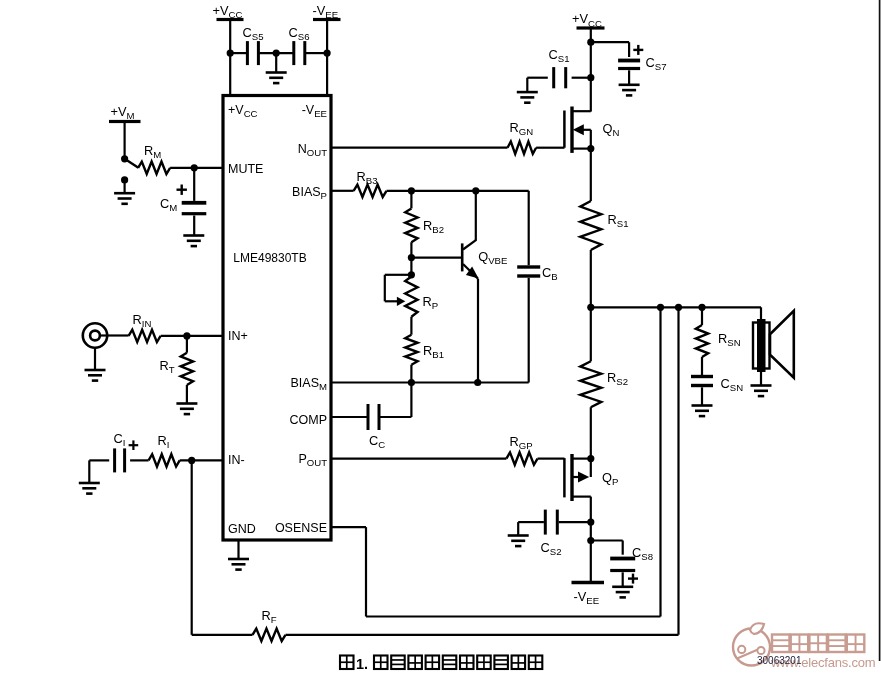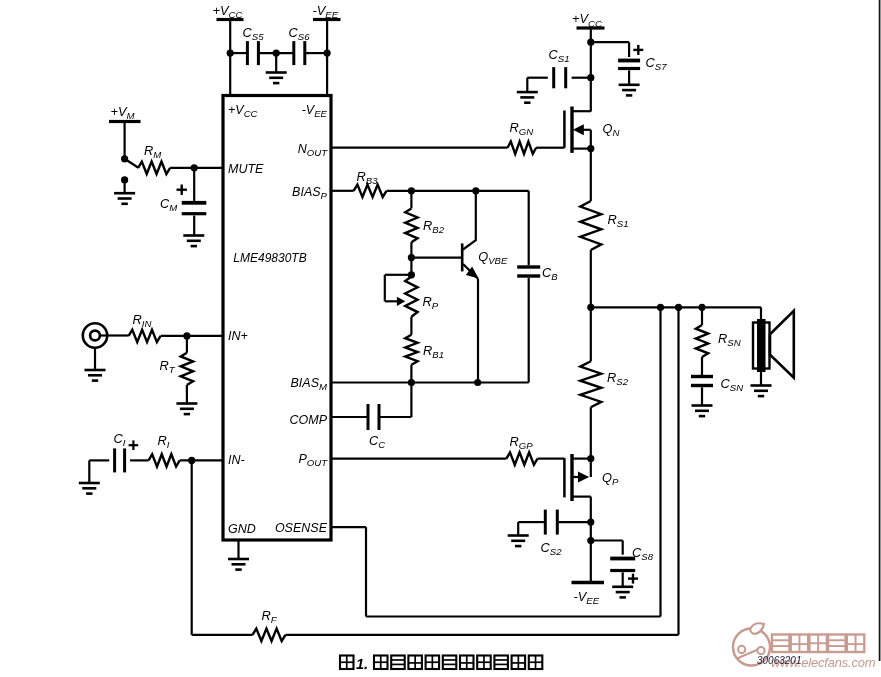--- a/index.html
+++ b/index.html
@@ -1,15 +1,15 @@
 <!DOCTYPE html>
 <html><head><meta charset="utf-8">
 <style>
 html,body{margin:0;padding:0;background:#fff;}
-#page{position:relative;width:881px;height:677px;background:#fff;overflow:hidden;font-style:italic;}
+#page{position:relative;width:881px;height:677px;background:#fff;overflow:hidden;}
 svg{position:absolute;top:0;left:0;}
 text{font-family:"Liberation Sans",sans-serif;}
 </style></head>
 <body>
 <div id="page">
 <svg width="881" height="677" viewBox="0 0 881 677">
 <line x1="216.5" y1="19.5" x2="243.5" y2="19.5" stroke="#000" stroke-width="3.2"></line>
 <line x1="313" y1="19.5" x2="340.5" y2="19.5" stroke="#000" stroke-width="3.2"></line>
 <line x1="230.2" y1="19.5" x2="230.2" y2="95.5" stroke="#000" stroke-width="2.2"></line>
 <line x1="327.1" y1="19.5" x2="327.1" y2="95.5" stroke="#000" stroke-width="2.2"></line>

